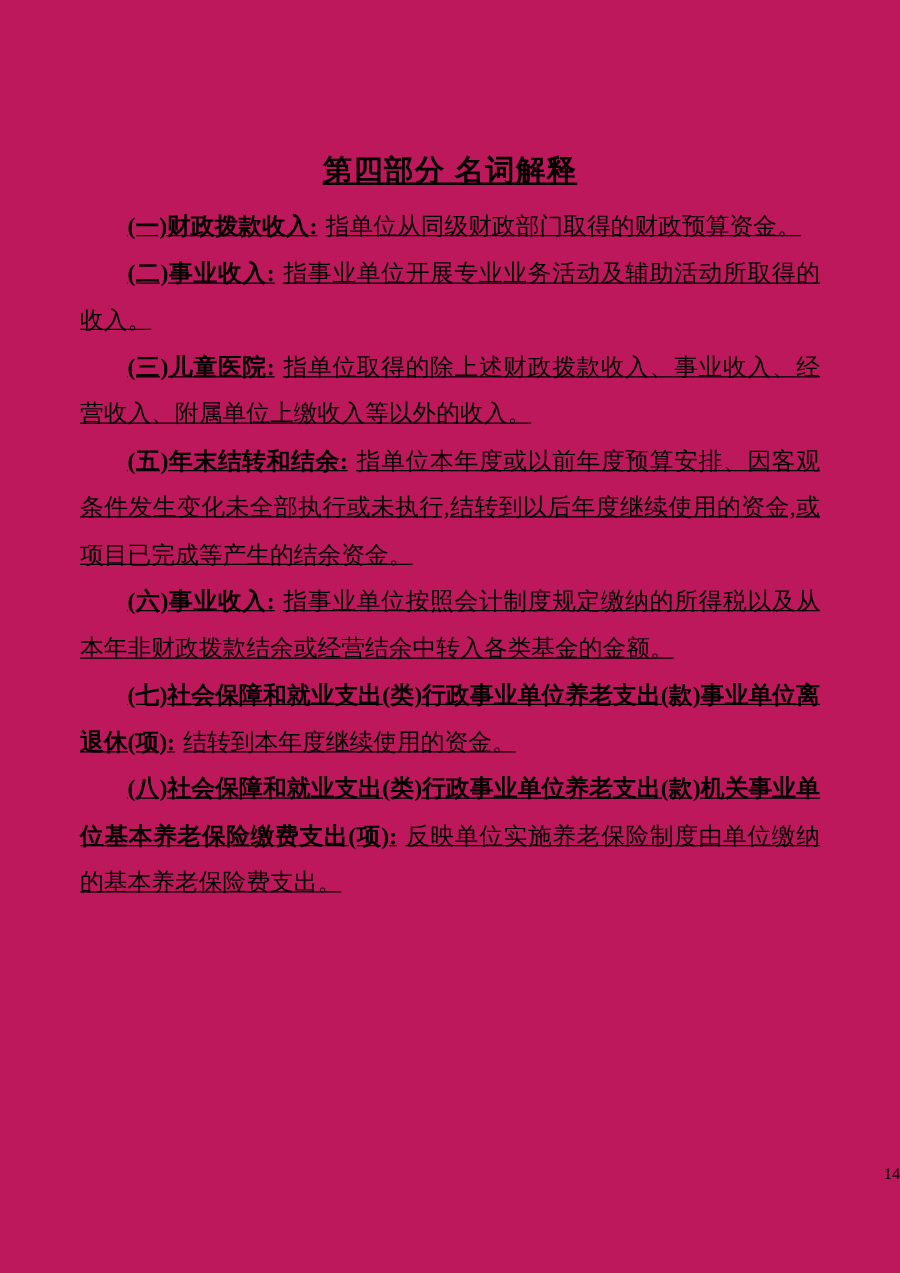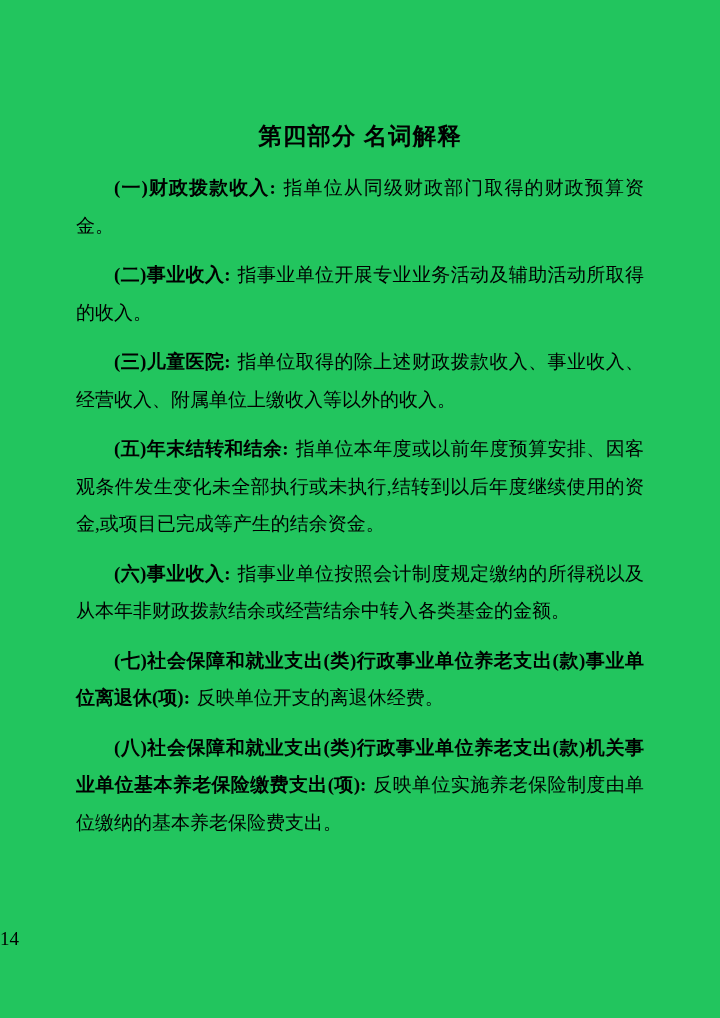--- a/index.html
+++ b/index.html
@@ -5,60 +5,61 @@
   html, body {
     margin: 0;
     padding: 0;
     background: #ffffff;
   }
   .page {
     position: relative;
     width: 720px;
     height: 1018px;
     margin: 0 auto;
-    background: #22c55e;
+    background: #be185d;
     color: #000000;
     box-sizing: border-box;
     padding: 115px 64px 0 64px;
     overflow: hidden;
+    text-decoration: underline;
   }
   .doc-title {
     margin: 0 0 6px 0;
     font-family: "Liberation Sans", sans-serif;
     font-weight: bold;
     font-size: 23.5px;
     line-height: 42px;
     text-align: center;
     letter-spacing: 1px;
   }
   .para {
-    margin: 12px;
+    margin: 0;
     font-family: "Liberation Serif", serif;
     font-size: 19px;
     line-height: 37.5px;
     text-align: justify;
     text-justify: inter-character;
     text-indent: 2em;
     word-break: break-all;
   }
   .para .term {
     font-weight: bold;
     margin-right: 0.35em;
   }
   .para.spread-last {
     text-align-last: justify;
   }
   .page-footer {
     position: absolute;
     left: 0;
     right: 0;
     bottom: 72px;
-    text-align: left;
+    text-align: right;
     font-family: "Liberation Serif", serif;
-    font-size: 19px;
+    font-size: 13px;
     line-height: 14px;
     color: #000000;
   }
 </style>
 </head>
 <body>
 
 <div class="page">
 
   <h1 class="doc-title">第四部分 名词解释</h1>
@@ -67,20 +68,20 @@
 
   <p class="para"><span class="term">(二)事业收入:</span><span class="def">指事业单位开展专业业务活动及辅助活动所取得的收入。</span></p>
 
   <p class="para"><span class="term">(三)儿童医院:</span><span class="def">指单位取得的除上述财政拨款收入、事业收入、经营收入、附属单位上缴收入等以外的收入。</span></p>
 
 
   <p class="para"><span class="term">(五)年末结转和结余:</span><span class="def">指单位本年度或以前年度预算安排、因客观条件发生变化未全部执行或未执行,结转到以后年度继续使用的资金,或项目已完成等产生的结余资金。</span></p>
 
   <p class="para"><span class="term">(六)事业收入:</span><span class="def">指事业单位按照会计制度规定缴纳的所得税以及从本年非财政拨款结余或经营结余中转入各类基金的金额。</span></p>
 
-  <p class="para"><span class="term">(七)社会保障和就业支出(类)行政事业单位养老支出(款)事业单位离退休(项):</span><span class="def">反映单位开支的离退休经费。</span></p>
+  <p class="para"><span class="term">(七)社会保障和就业支出(类)行政事业单位养老支出(款)事业单位离退休(项):</span><span class="def">结转到本年度继续使用的资金。</span></p>
 
   <p class="para"><span class="term">(八)社会保障和就业支出(类)行政事业单位养老支出(款)机关事业单位基本养老保险缴费支出(项):</span><span class="def">反映单位实施养老保险制度由单位缴纳的基本养老保险费支出。</span></p>
 
 
   <div class="page-footer"><span>14</span></div>
 
 </div>
 
 </body></html>

